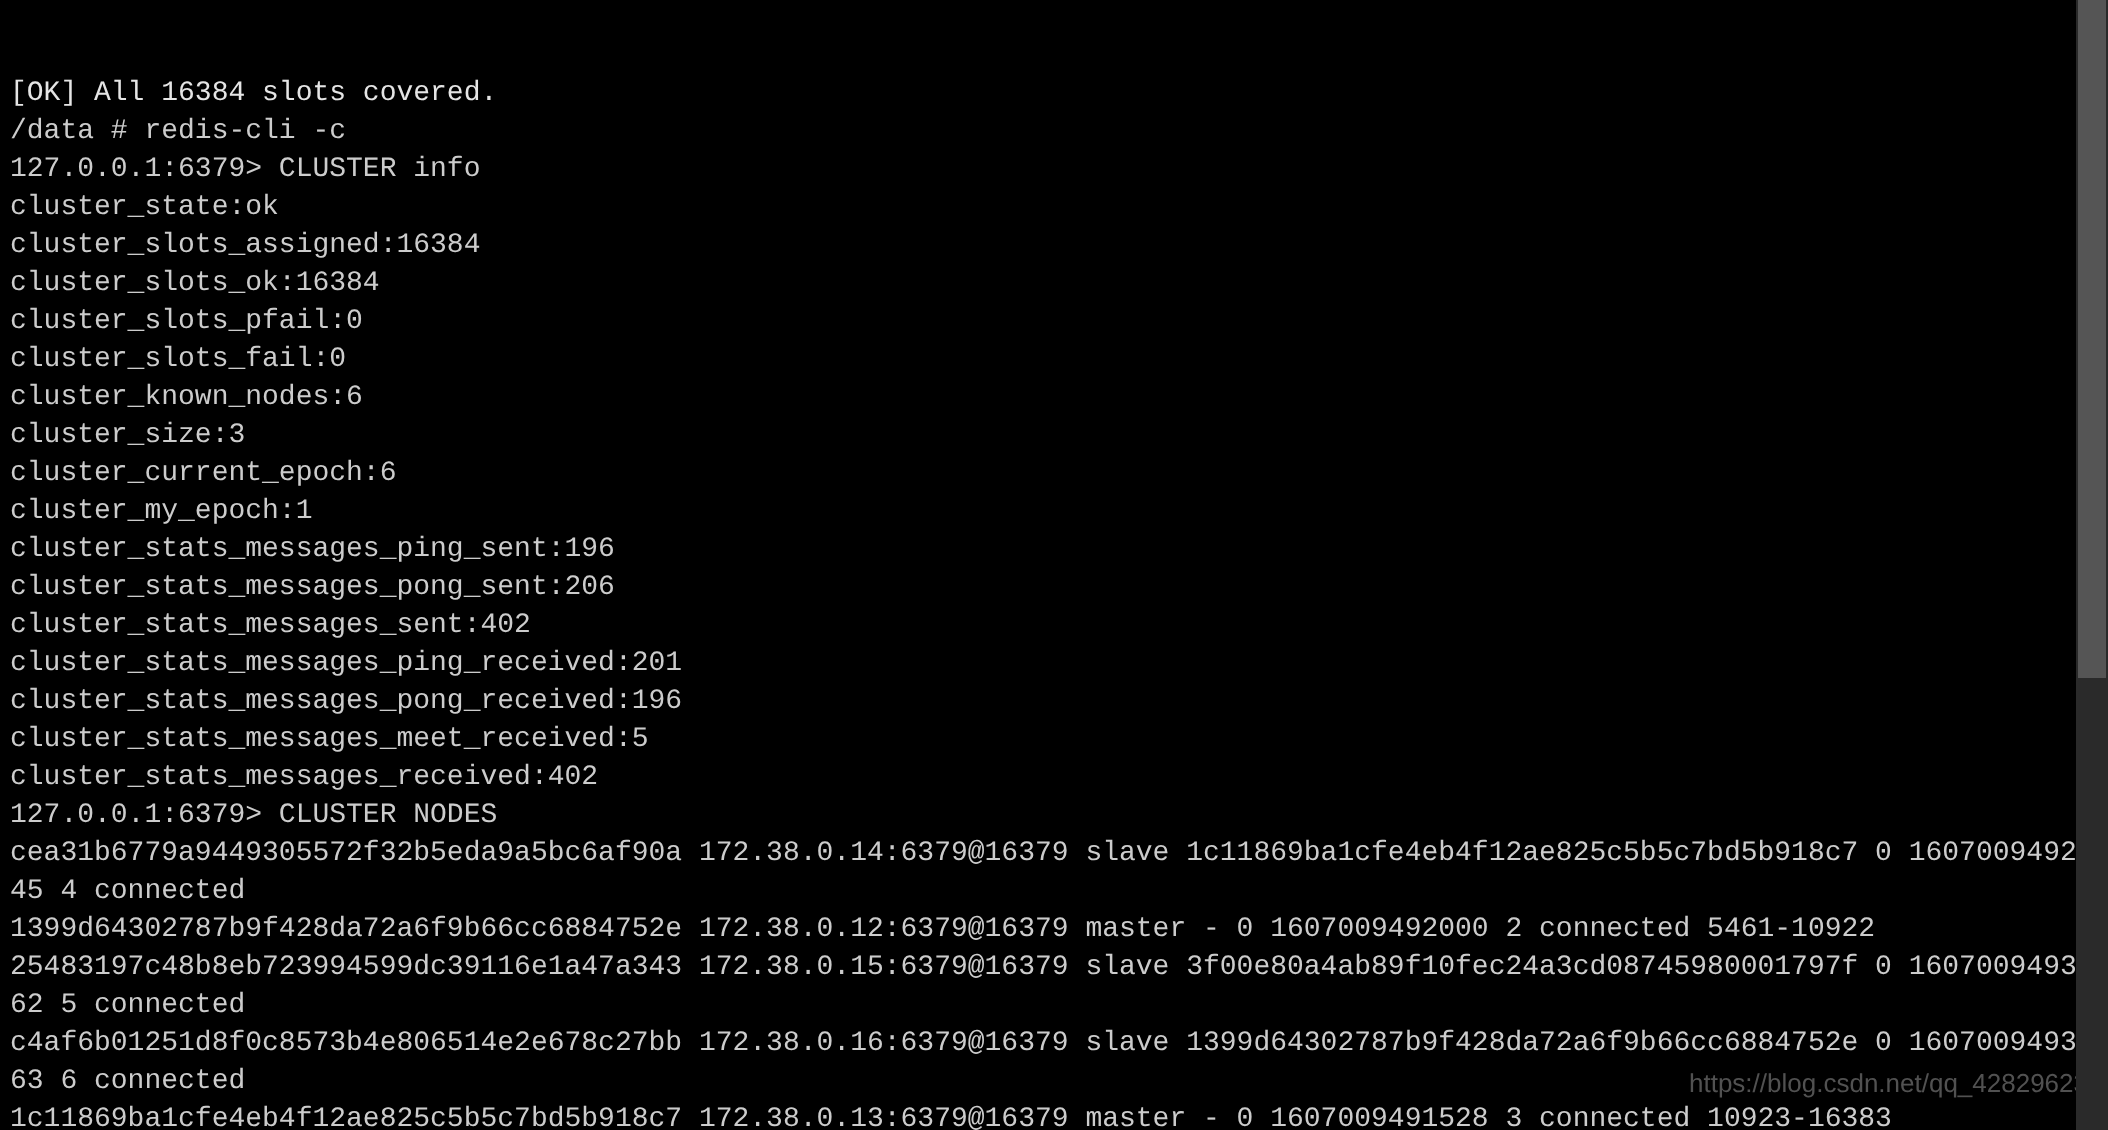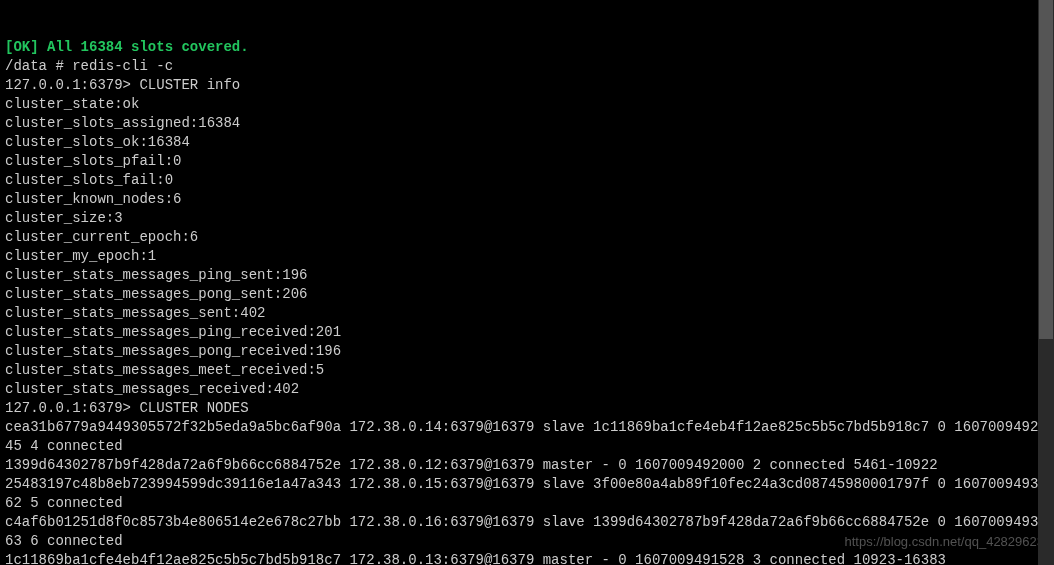--- a/index.html
+++ b/index.html
@@ -17,22 +17,22 @@
       height: 565px;
       overflow: hidden;
       padding: 0 5px;
       position: relative;
     }
     .terminal {
       white-space: pre-wrap;
       word-break: break-all;
     }
     .green {
-      color: #22c55e;
-      font-weight: bold;
+      color: #e5e5e5;
+      font-weight: normal;
     }
     .line {
       display: block;
     }
     .watermark {
       position: absolute;
       bottom: 14px;
       right: 10px;
       color: #888888;
       font-size: 13px;

